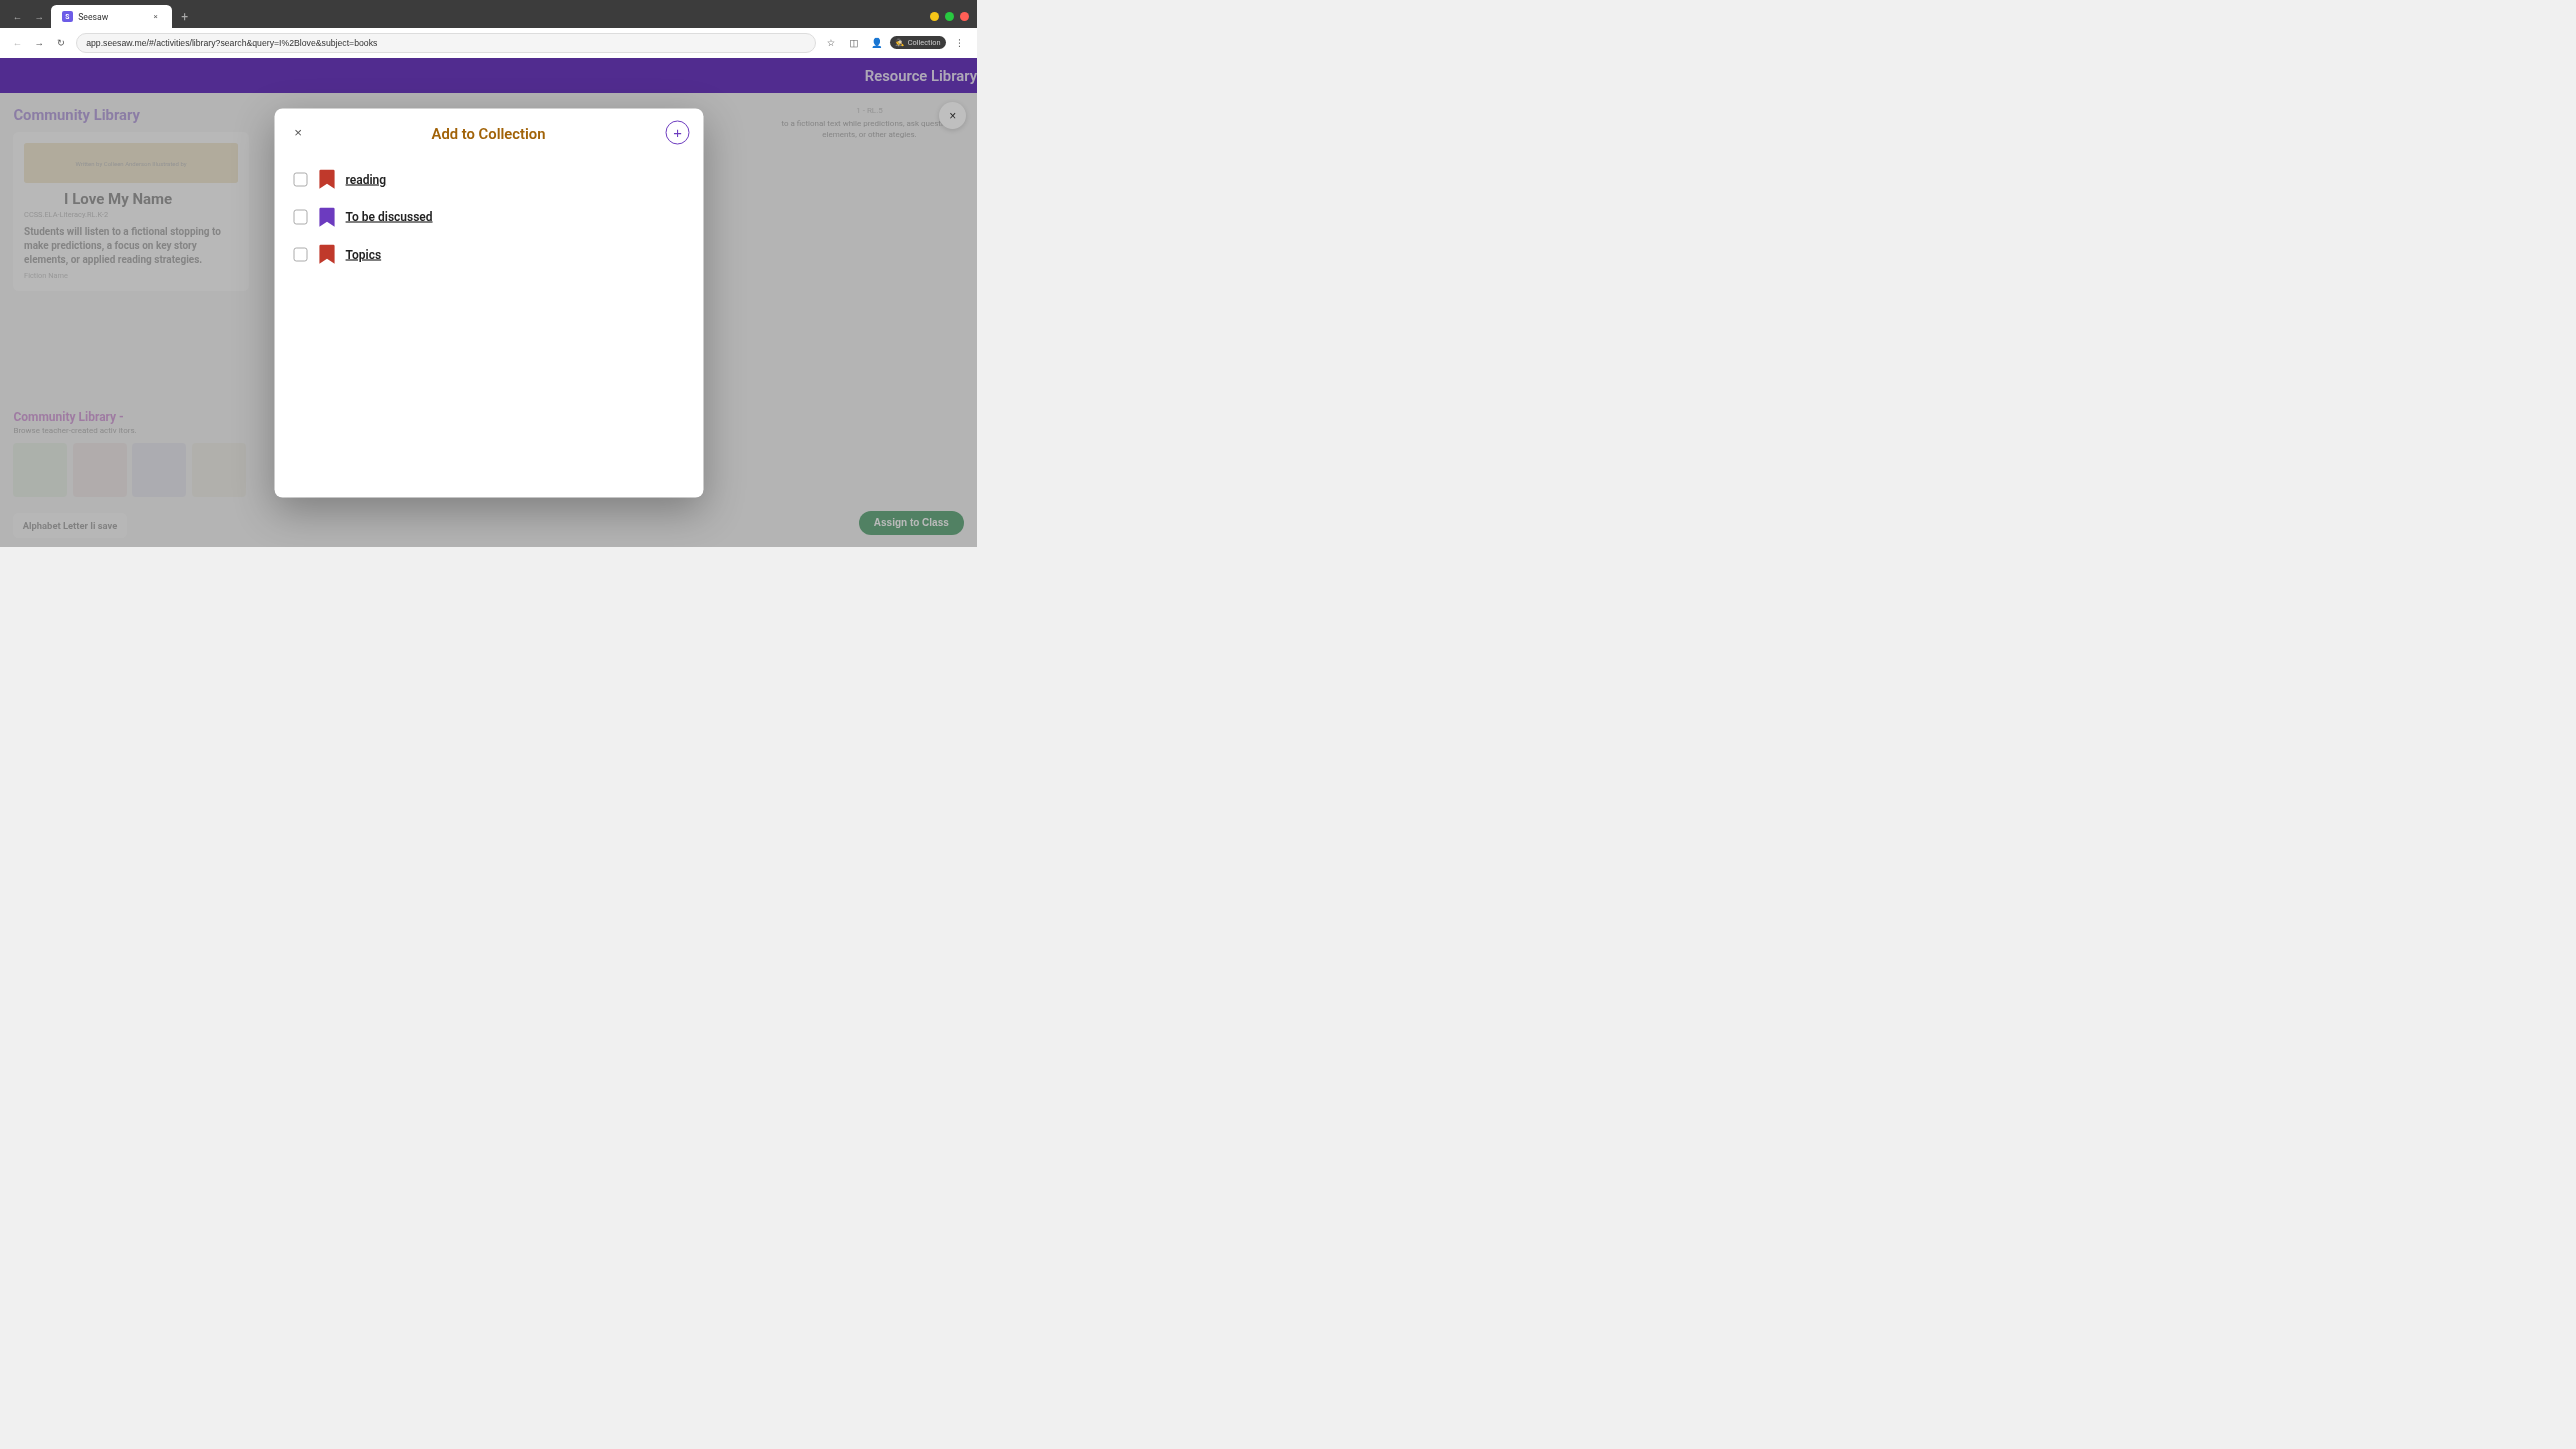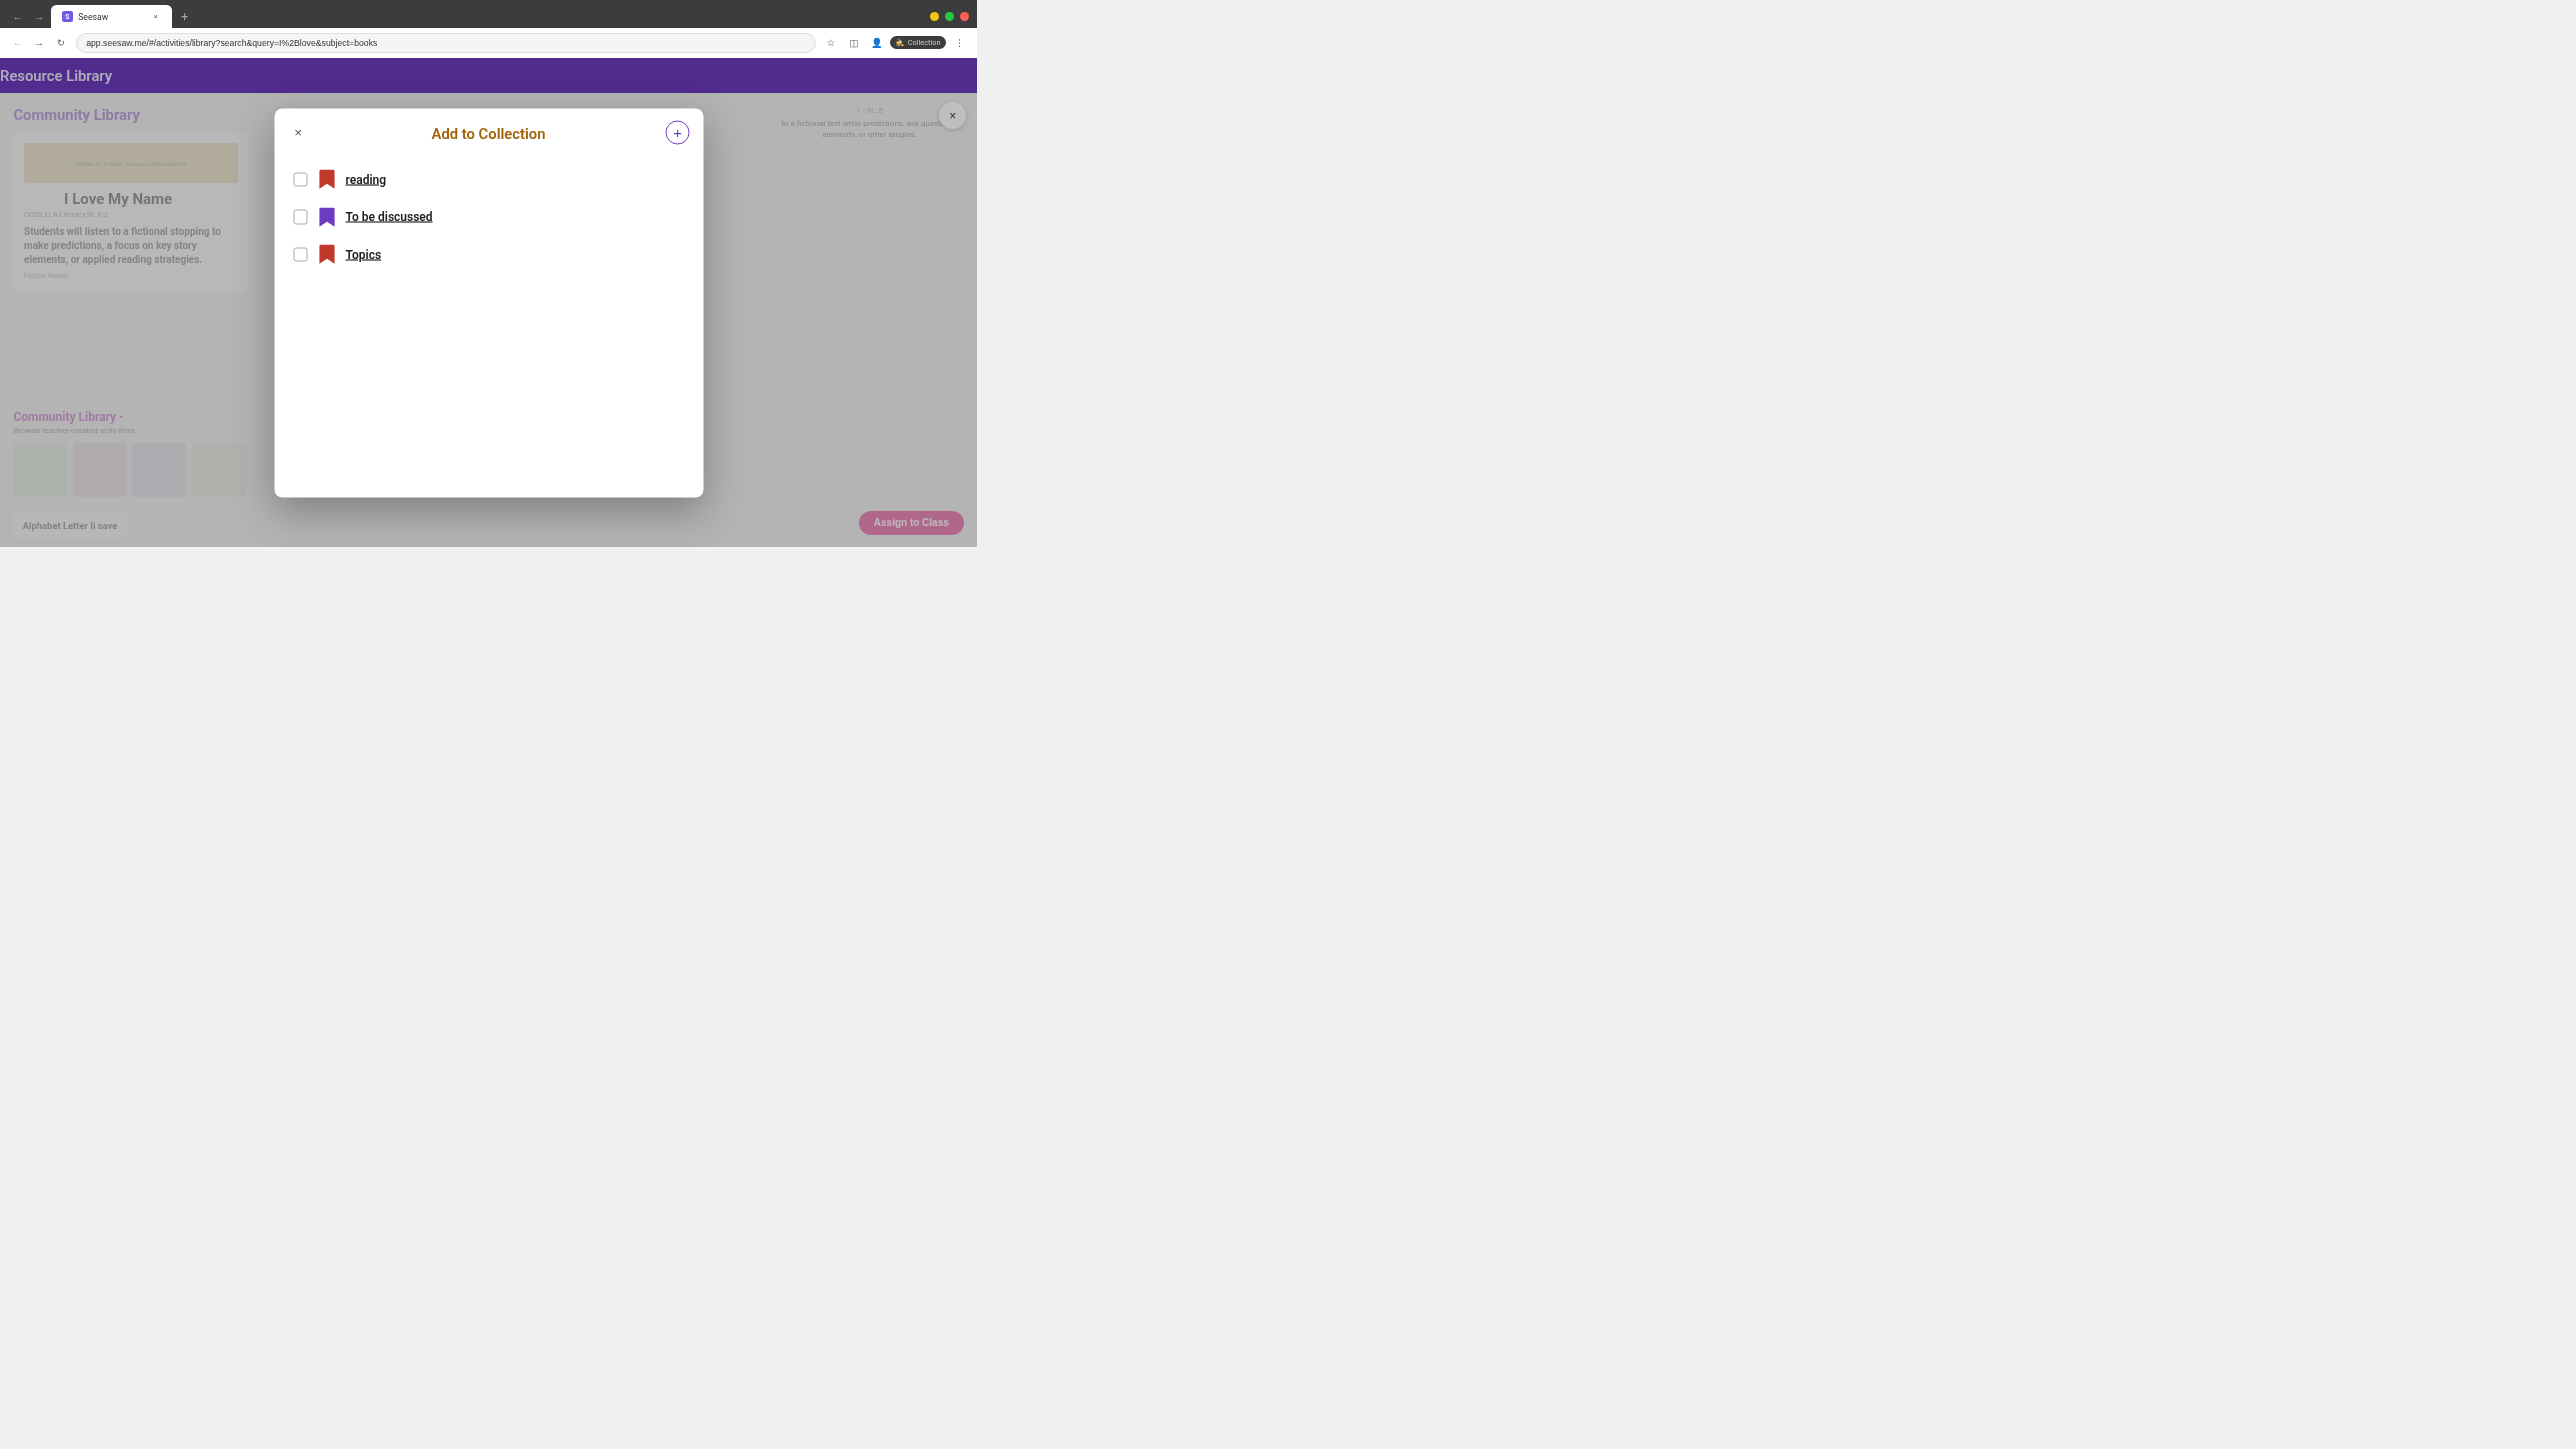--- a/index.html
+++ b/index.html
@@ -183,21 +183,21 @@
     
     .site-header {
       position: absolute;
       top: 58px;
       left: 0;
       right: 0;
       height: 35px;
       background: #6c3bbf;
       display: flex;
       align-items: center;
-      justify-content: flex-start;
+      justify-content: flex-end;
       z-index: 1;
     }
     .site-header-title {
       color: white;
       font-size: 14.8px;
       font-weight: 600;
       opacity: 0.85;
     }
 
     
@@ -322,21 +322,21 @@
       background: #ddd;
       border-radius: 4px;
       position: relative;
     }
 
     
     .assign-btn {
       position: absolute;
       bottom: 12px;
       right: 13.4px;
-      background: #ec4899;
+      background: #15803d;
       color: white;
       border: none;
       border-radius: 16px;
       padding: 6.7px 14.8px;
       font-size: 10px;
       font-weight: 700;
       cursor: pointer;
       z-index: 2;
       opacity: 0.6;
     }

